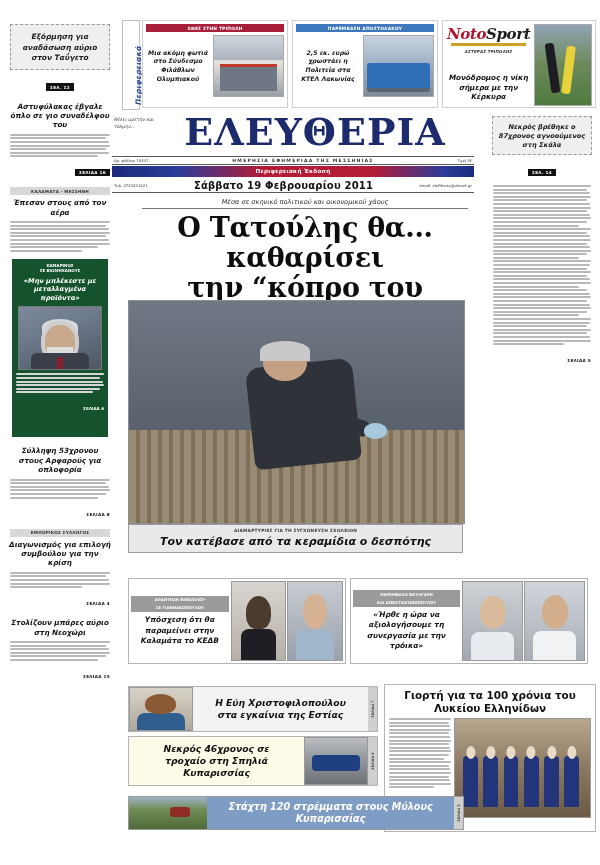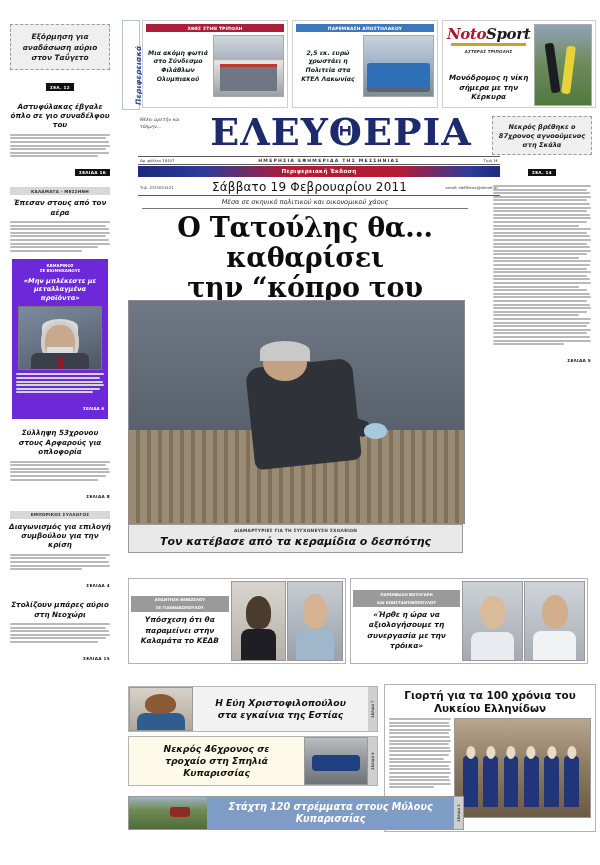--- a/index.html
+++ b/index.html
@@ -42,21 +42,21 @@
     text-align:center;font-size:7.2px;line-height:9.4px;font-weight:bold;font-style:italic;
     color:#111;margin:9px 5px 4px 5px;
   }
   .l-sub{
     text-align:center;background:#d8d8d8;color:#333;font-size:4.2px;font-weight:bold;
     margin:9px 6px 3px;padding:1.5px 0;letter-spacing:.2px;
   }
   .l-body{margin:0 6px 2px;}
   .l-end{text-align:right;margin:1px 6px 0;}
 
-  .grey-panel{background:#6d28d9;margin:7px 8px 0;padding:4px 4px 5px;}
+  .grey-panel{background:#14532d;margin:7px 8px 0;padding:4px 4px 23px;}
   .grey-panel .k{color:#fff;font-size:4px;text-align:center;font-weight:bold;line-height:5.4px;}
   .grey-panel .t{color:#fff;font-size:6.6px;line-height:8.6px;text-align:center;font-weight:bold;font-style:italic;margin-top:3px;}
   .portrait{
     height:62px;margin:4px 2px 3px;border:1px solid #777;
     background:linear-gradient(160deg,#7d8a9b 0%,#6d7a8c 38%,#4d5663 100%);
     position:relative;overflow:hidden;
   }
   .portrait .face{
     position:absolute;left:50%;top:18px;transform:translateX(-50%);
     width:30px;height:34px;border-radius:46% 46% 42% 42%;
@@ -124,21 +124,21 @@
   .noto-logo{
     font-size:15px;font-weight:bold;color:#b4142b;letter-spacing:-.4px;
     text-align:center;line-height:16px;font-family:"DejaVu Serif","Liberation Serif",serif;
   }
   .noto-logo .b{color:#1b1b1b;}
   .noto-bar{height:2.5px;background:#c9a227;margin:1px 4px 2px;}
   .noto-k{font-size:4px;text-align:center;color:#333;font-weight:bold;letter-spacing:.2px;}
   .noto-t{font-size:7.2px;line-height:9.6px;text-align:center;font-weight:bold;color:#111;margin-top:17px;}
 
   
-  #masthead{position:absolute;left:138px;top:110px;width:362px;height:88px;}
+  #masthead{position:absolute;left:112px;top:110px;width:362px;height:88px;}
   .motto{
     position:absolute;left:2px;top:6px;width:44px;
     font-size:4.6px;line-height:7px;color:#444;font-style:italic;
   }
   .nameplate{
     position:absolute;left:44px;top:0;width:318px;text-align:center;
     font-family:"DejaVu Serif","Liberation Serif",serif;
     font-size:38px;line-height:44px;font-weight:bold;color:#1d2a6b;
     letter-spacing:1px;
   }
@@ -152,21 +152,21 @@
   .mast-bar{
     position:absolute;left:0;top:56px;width:362px;height:11px;
     background:linear-gradient(90deg,#1b2a7a 0%,#2b3c9a 18%,#b41b34 42%,#b41b34 72%,#2b3c9a 92%,#1b2a7a 100%);
     color:#fff;font-size:5.6px;font-weight:bold;text-align:center;line-height:11px;letter-spacing:.3px;
   }
   .mast-line2{
     position:absolute;left:0;top:69px;width:362px;display:flex;align-items:center;
     justify-content:space-between;border-bottom:1px solid #5a5a5a;padding:1px 2px;box-sizing:border-box;
   }
   .mast-line2 .l,.mast-line2 .r{font-size:3.8px;color:#333;}
-  .mast-line2 .c{font-size:12px;font-weight:normal;color:#111;letter-spacing:.2px;}
+  .mast-line2 .c{font-size:10px;font-weight:bold;color:#111;letter-spacing:.2px;}
 
   
   #right-column{position:absolute;left:488px;top:110px;width:108px;height:750px;}
   .r-lead{
     border:1px dashed #9a9a9a;background:#efefef;margin:6px 4px 0;padding:6px 3px 4px;text-align:center;
   }
   .r-lead .t{font-size:6.6px;line-height:9px;font-style:italic;font-weight:bold;color:#1b1b1b;}
   .r-body{margin:7px 5px 0;}
   .r-end{text-align:right;margin:2px 5px 0;}
 

